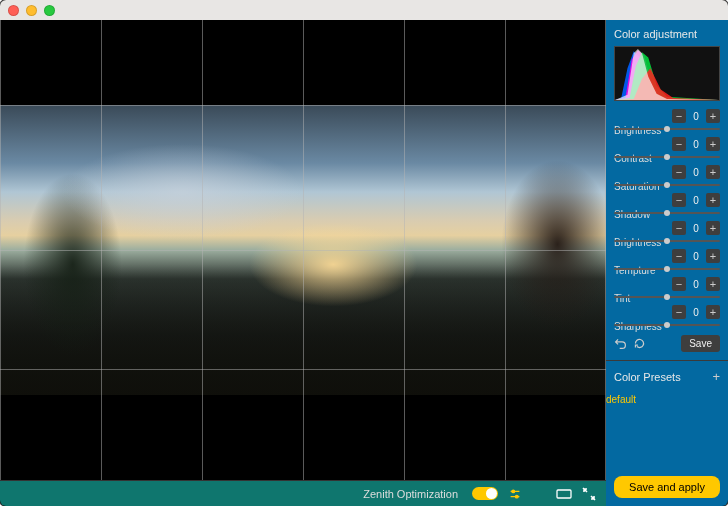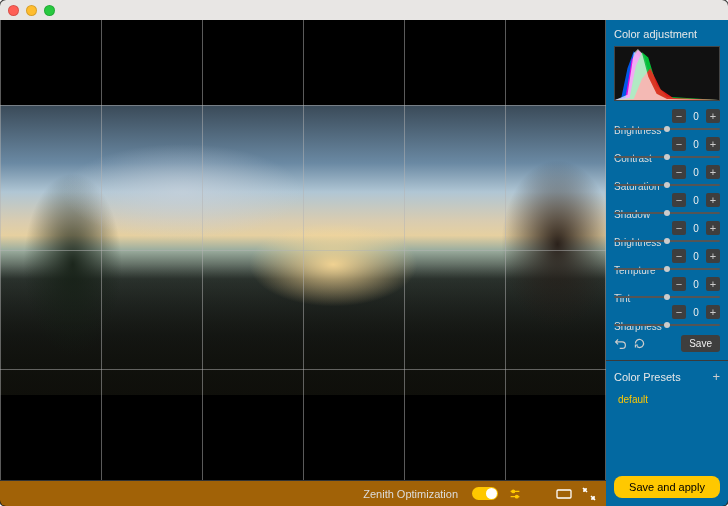--- a/index.html
+++ b/index.html
@@ -19,21 +19,21 @@
     background:
       radial-gradient(ellipse 120px 60px at 55% 55%, rgba(255,220,150,0.9), transparent 70%),
       radial-gradient(ellipse 200px 80px at 30% 30%, rgba(200,210,220,0.7), transparent 60%),
       radial-gradient(ellipse 70px 130px at 12% 55%, rgba(20,30,20,0.9), transparent 70%),
       radial-gradient(ellipse 80px 120px at 92% 48%, rgba(35,25,20,0.95), transparent 70%),
       linear-gradient(to bottom, transparent 55%, rgba(15,15,10,0.9) 100%);
   }
   .grid-overlay { position: absolute; inset: 0; pointer-events: none; }
   .grid-v { position: absolute; top: 0; bottom: 0; width: 1px; background: rgba(180,180,180,0.5); }
   .grid-h { position: absolute; left: 0; right: 0; height: 1px; background: rgba(180,180,180,0.5); }
-  .footer-bar { height: 26px; background: #a16207; display: flex; align-items: center; padding: 0 10px; gap: 10px; flex-shrink: 0; border-top: 1px solid #333; }
+  .footer-bar { height: 26px; background: #0f766e; display: flex; align-items: center; padding: 0 10px; gap: 10px; flex-shrink: 0; border-top: 1px solid #333; }
   .footer-spacer { flex: 1; }
   .zo-label { color: #ddd; font-size: 11px; margin-right: 4px; }
   .toggle { width: 26px; height: 13px; background: #ffc800; border-radius: 7px; position: relative; cursor: pointer; }
   .toggle-knob { position: absolute; right: 1px; top: 1px; width: 11px; height: 11px; border-radius: 50%; background: #fff; }
   .ft-icon { color: #ffc800; cursor: pointer; display: flex; align-items: center; }
   .ft-icon-w { color: #fff; cursor: pointer; display: flex; align-items: center; }
   .side-panel { width: 122px; background: #0369a1; display: flex; flex-direction: column; flex-shrink: 0; }
   .sp-header { padding: 8px 8px 6px; color: #e8e8e8; }
   .histogram { height: 55px; margin: 0 8px 6px; background: #111; border: 1px solid #444; position: relative; overflow: hidden; }
   .histogram svg { width: 100%; height: 100%; display: block; }
@@ -46,21 +46,21 @@
   .track { height: 8px; position: relative; }
   .track-line { position: absolute; left: 0; right: 0; top: 3px; height: 2px; background: #555; border-radius: 1px; }
   .track-knob { position: absolute; left: 50%; top: 1px; width: 6px; height: 6px; background: #ccc; border-radius: 50%; transform: translateX(-50%); cursor: pointer; }
   .actions-row { display: flex; align-items: center; padding: 4px 8px 8px; gap: 6px; }
   .act-icon { color: #ccc; cursor: pointer; display: flex; }
   .act-spacer { flex: 1; }
   .save-btn { background: #3e3e3e; color: #eee; padding: 3px 8px; border-radius: 3px; font-size: 10px; cursor: pointer; }
   .divider { height: 1px; background: #3a3a3a; margin: 0; }
   .presets-head { display: flex; align-items: center; justify-content: space-between; padding: 8px 8px 6px; }
   .preset-plus { color: #ccc; cursor: pointer; font-size: 13px; }
-  .preset-item { padding: 4px 0 8px; color: #ffc800; font-size: 10px; cursor: pointer; margin-left: 12px; }
+  .preset-item { padding: 4px 0 8px; color: #ffc800; font-size: 10px; cursor: pointer; }
   .side-spacer { flex: 1 1 auto; }
   .save-apply { margin: 6px 8px 8px; background: #ffc800; color: #000; text-align: center; padding: 5px 0; border-radius: 8px; font-size: 11px; cursor: pointer; }
 </style>
 </head>
 <body>
 
 <div class="window">
   <div class="titlebar">
     <div class="tb-dot tb-red"></div>
     <div class="tb-dot tb-yellow"></div>

